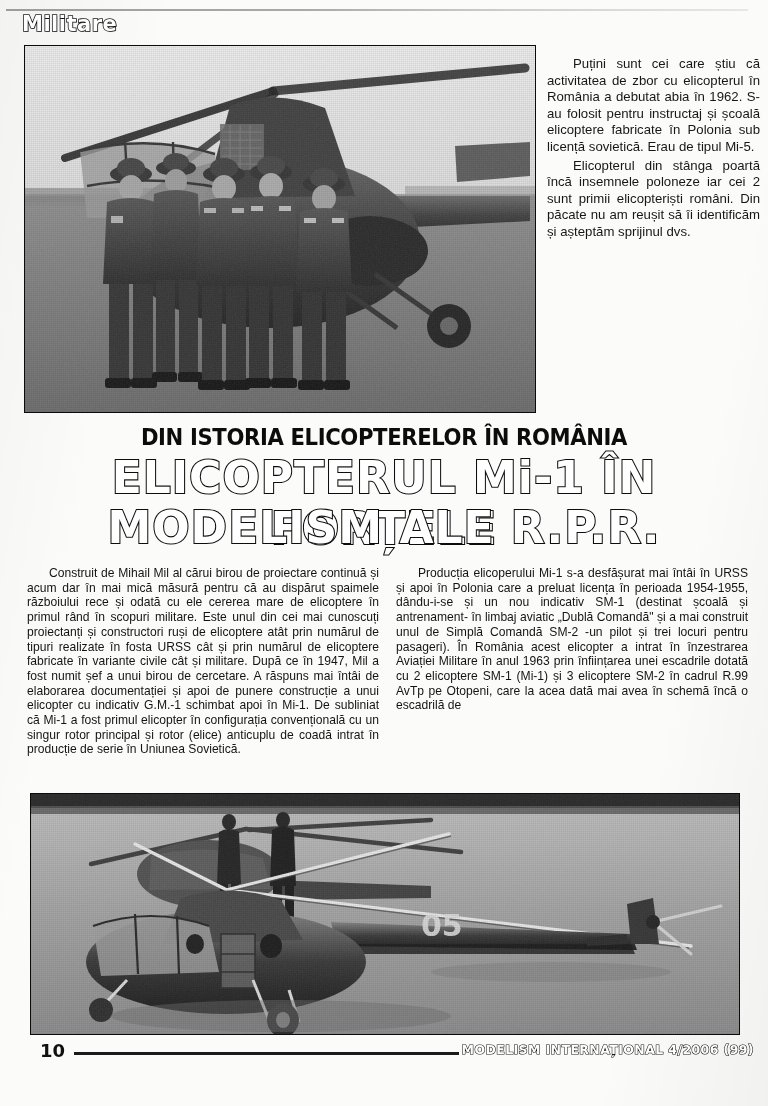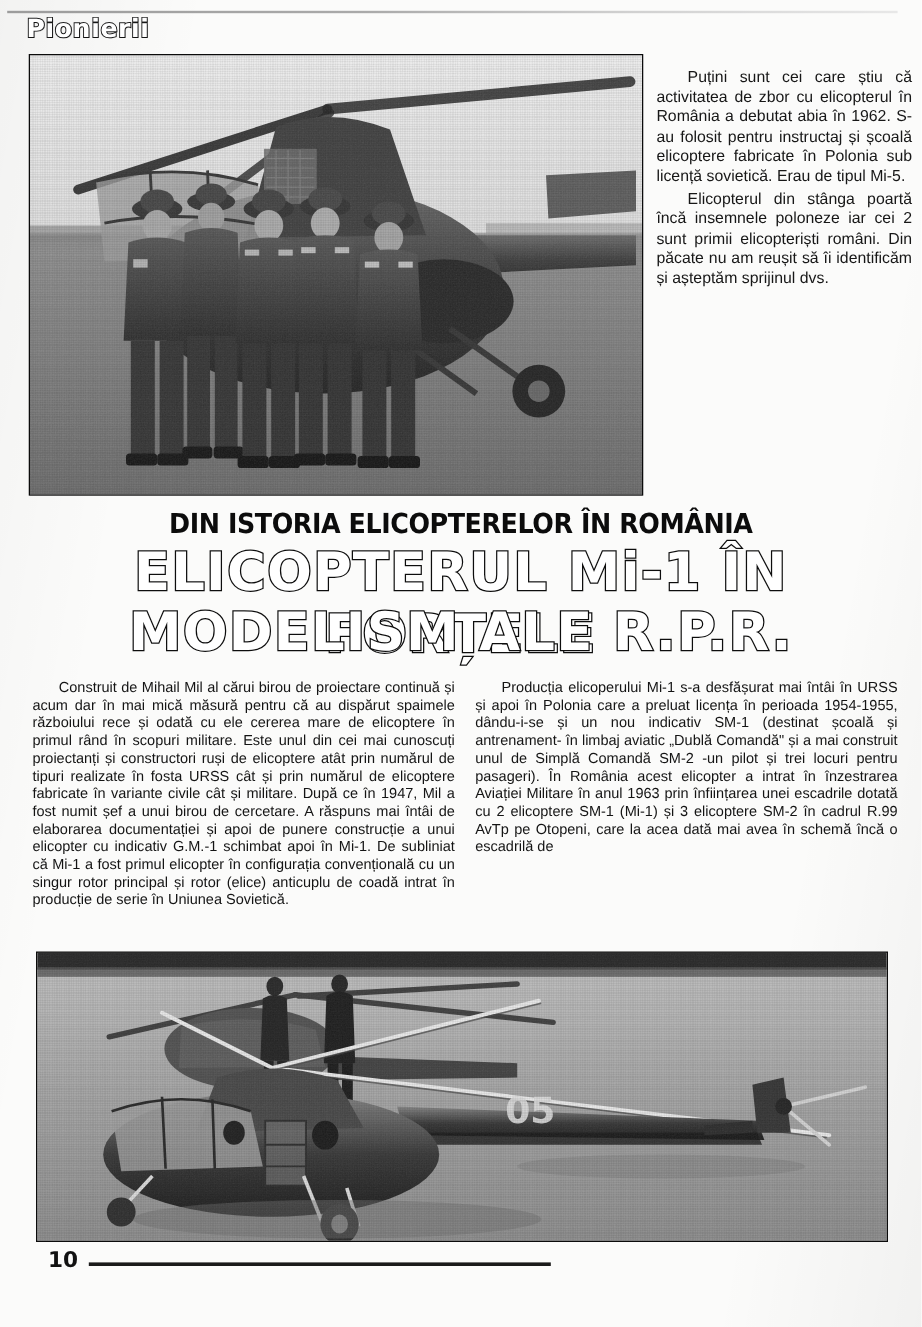--- a/index.html
+++ b/index.html
@@ -119,21 +119,21 @@
     paint-order:stroke fill;
   }
 </style>
 </head>
 <body>
 
 <div class="page">
 
   <div class="top-rule"></div>
 
-  <div class="masthead">Pionierii</div>
+  <div class="masthead">Militare</div>
 
   <div class="photo" id="photo-top">
     <svg width="510" height="366" viewBox="0 0 510 366" preserveAspectRatio="none">
       <defs>
         <linearGradient id="skyT" x1="0" y1="0" x2="0" y2="1">
           <stop offset="0%" stop-color="#e8e8e8"></stop>
           <stop offset="60%" stop-color="#d2d2d2"></stop>
           <stop offset="100%" stop-color="#bdbdbd"></stop>
         </linearGradient>
         <linearGradient id="grndT" x1="0" y1="0" x2="0" y2="1">
@@ -397,15 +397,16 @@
       <ellipse cx="520" cy="178" rx="120" ry="10" fill="#7a7a7a" opacity=".4"></ellipse>
 
       <rect width="708" height="240" filter="url(#grainB)" opacity=".5"></rect>
     </svg>
     <div class="noise"></div>
   </div>
 
   <div class="footer">
     <div class="pagenum">10</div>
     <div class="footer-rule"></div>
+    <div class="footer-title">MODELISM INTERNAȚIONAL 4/2006 (99)</div>
   </div>
 
 </div>
 
 </body></html>

